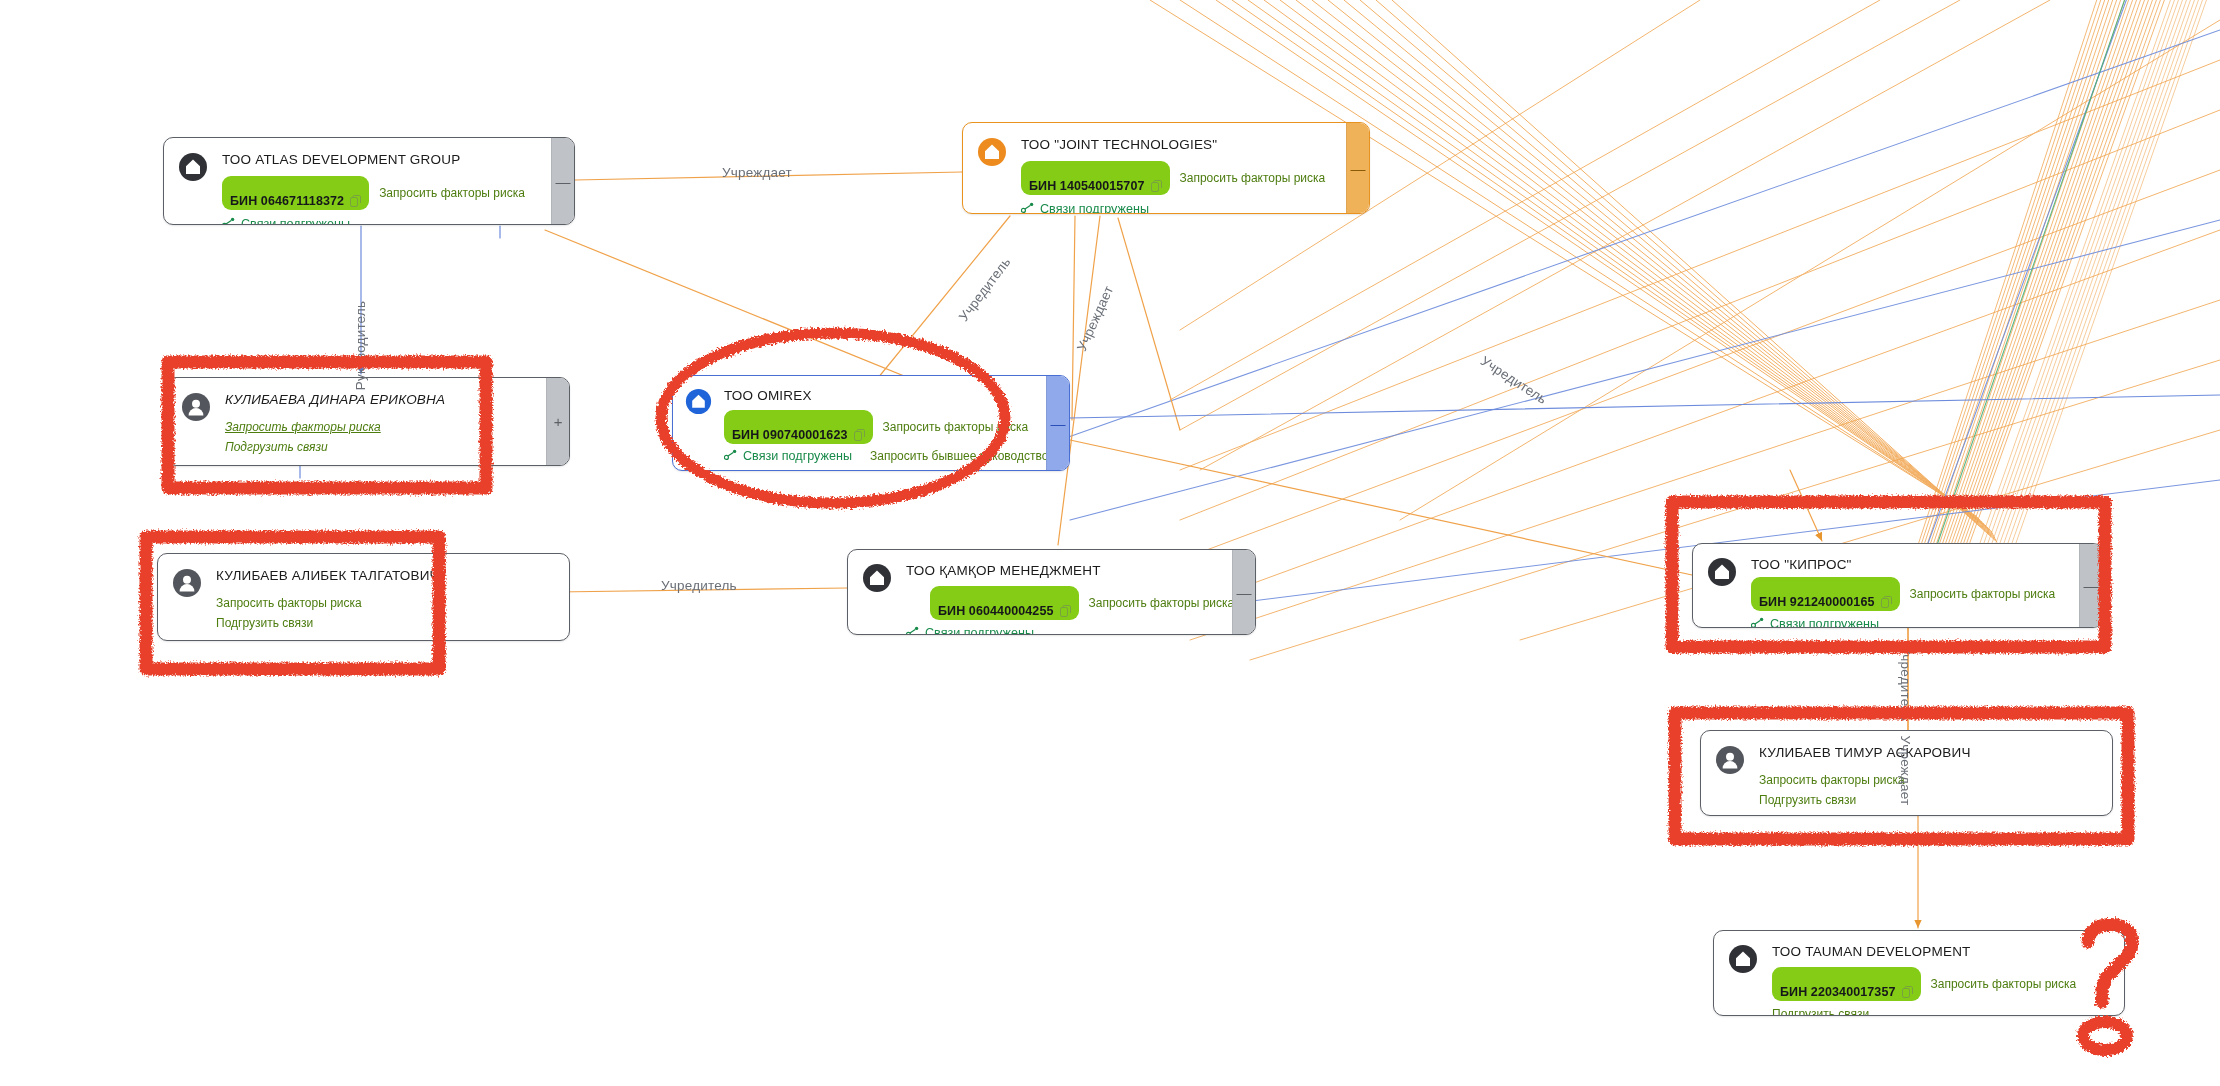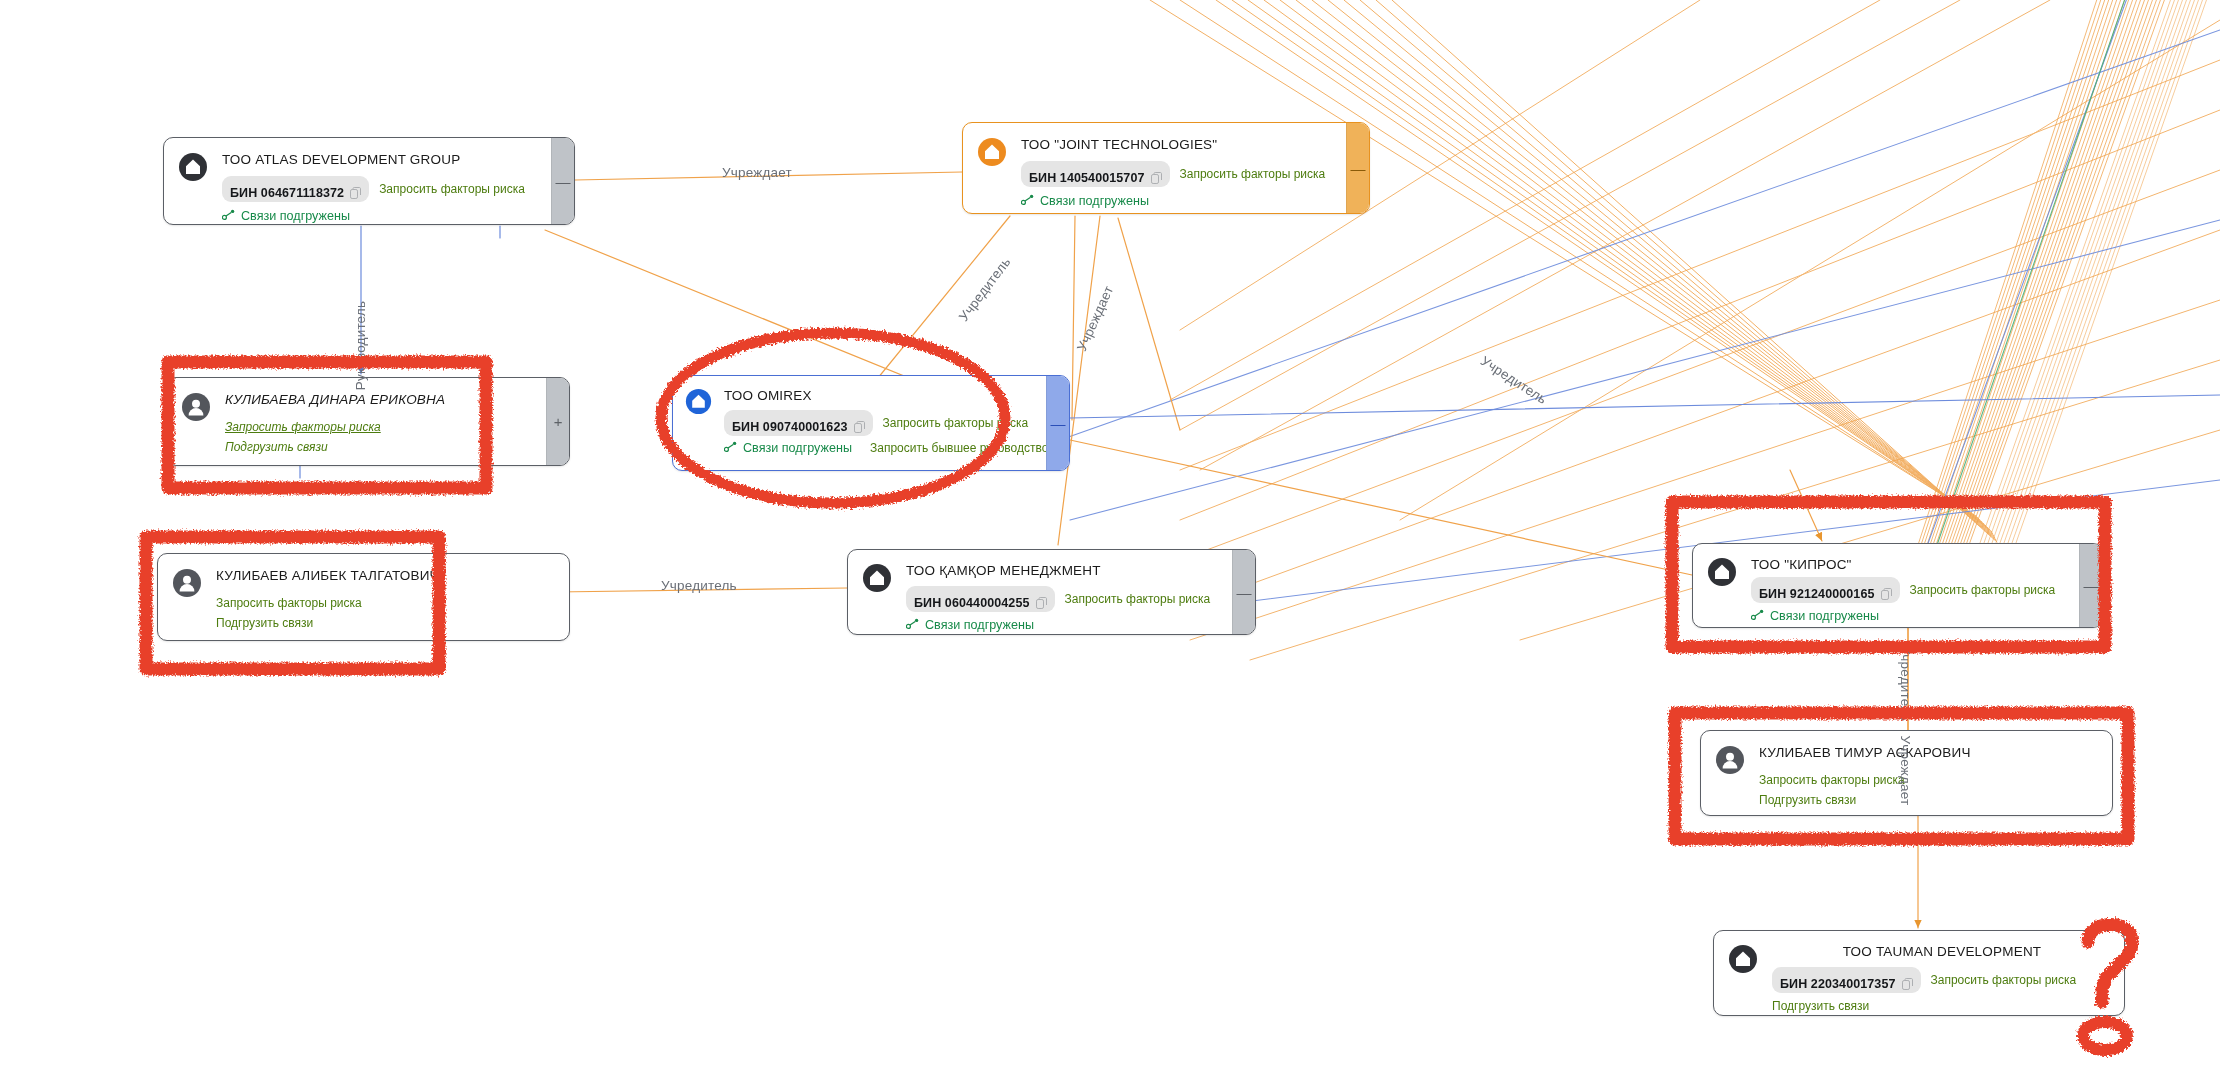--- a/index.html
+++ b/index.html
@@ -43,22 +43,22 @@
   .avatar svg{display:block;}
   .fields{flex:1 1 auto;min-width:0;padding-top:1px;}
   .row1{
     font-size:13.5px;letter-spacing:.2px;color:#1b1b1b;
     line-height:17px;white-space:nowrap;
   }
   .row2{margin-top:8px;display:flex;align-items:center;gap:10px;white-space:nowrap;}
   .row3{margin-top:7px;display:flex;align-items:center;gap:18px;white-space:nowrap;}
   .bin{
     display:inline-flex;align-items:center;gap:6px;
-    background:#e5e5e5;border-radius:9px;
-    padding:10px 8px 2px 8px;
+    background:#84cc16;border-radius:9px;
+    padding:18px 8px 2px 8px;
     font-size:12.5px;font-weight:bold;color:#15171a;
     letter-spacing:.1px;
   }
   .copy-ico{opacity:.45;display:block;}
   .lnk{
     font-size:12px;color:#4d7c0f;cursor:pointer;white-space:nowrap;
   }
   .lnk.underline{text-decoration:underline;}
   .lnk-stack{margin-top:9px;}
   .lnk-stack .lnk{display:block;line-height:20px;}
@@ -361,21 +361,21 @@
     <div class="node" style="left:847px;top:549px;width:409px;height:86px;">
       <div class="node-body" style="padding:11px 12px 9px 14px;">
         <div class="avatar">
           <svg width="30" height="30" viewBox="0 0 30 30">
               <circle cx="15" cy="15" r="14" fill="#2f3136"></circle>
               <path d="M15 7.5 L22 14.2 L22 22 L8 22 L8 14.2 Z" fill="#ffffff"></path>
             </svg>
         </div>
         <div class="fields">
           <div class="row1">ТОО ҚАМҚОР МЕНЕДЖМЕНТ</div>
-          <div class="row2" style="margin-top:7px;">
+          <div class="row2" style="margin-top:7px;margin-left:24px;">
             <span class="bin">
               <span>БИН 060440004255</span>
               <svg class="copy-ico" width="11" height="12" viewBox="0 0 11 12">
                   <rect x="0.5" y="2.5" width="7" height="9" rx="1.6" fill="none" stroke="#6b7076"></rect>
                   <path d="M3 2.2 V1.6 A1.2 1.2 0 0 1 4.2 .5 H9.4 A1.2 1.2 0 0 1 10.5 1.6 V8" fill="none" stroke="#6b7076"></path>
                 </svg>
             </span>
             <span class="lnk">Запросить факторы риска</span>
           </div>
           <div class="row3" style="margin-top:6px;">
@@ -441,21 +441,21 @@
           <div class="row1">КУЛИБАЕВ ТИМУР АСКАРОВИЧ</div>
           <div class="lnk-stack">
             <span class="lnk">Запросить факторы риска</span>
             <span class="lnk">Подгрузить связи</span>
           </div>
         </div>
       </div>
     </div>
 
     <div class="node" style="left:1713px;top:930px;width:412px;height:86px;">
-      <div class="node-body" style="padding:11px 12px 9px 14px;text-align:center;">
+      <div class="node-body" style="padding:11px 12px 9px 14px;">
         <div class="avatar">
           <svg width="30" height="30" viewBox="0 0 30 30">
               <circle cx="15" cy="15" r="14" fill="#2f3136"></circle>
               <path d="M15 7.5 L22 14.2 L22 22 L8 22 L8 14.2 Z" fill="#ffffff"></path>
             </svg>
         </div>
         <div class="fields">
           <div class="row1">ТОО TAUMAN DEVELOPMENT</div>
           <div class="row2" style="margin-top:7px;">
             <span class="bin">

